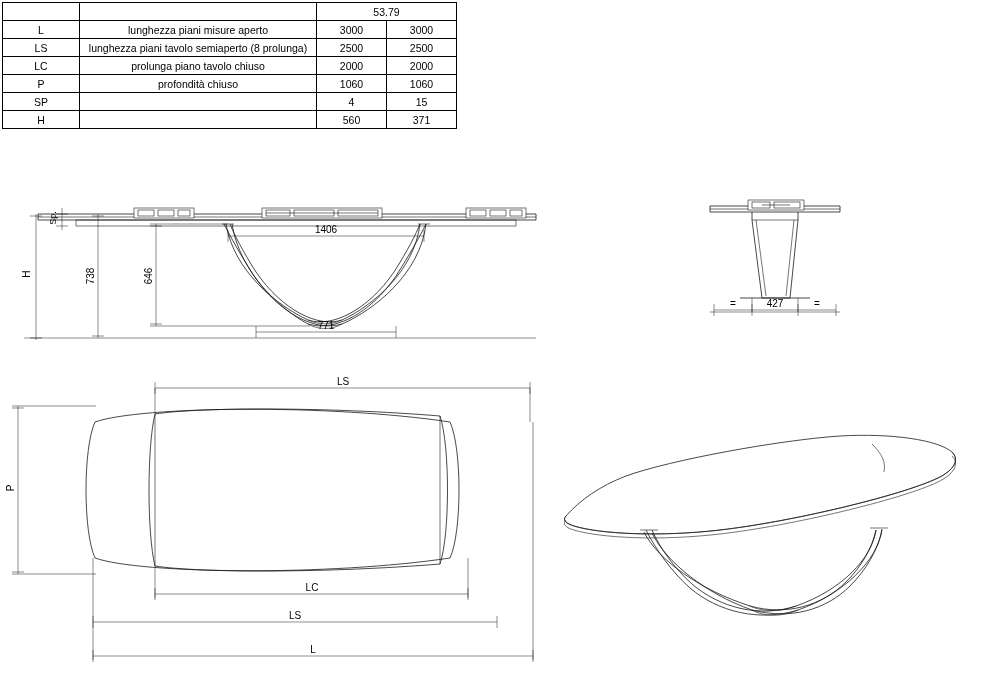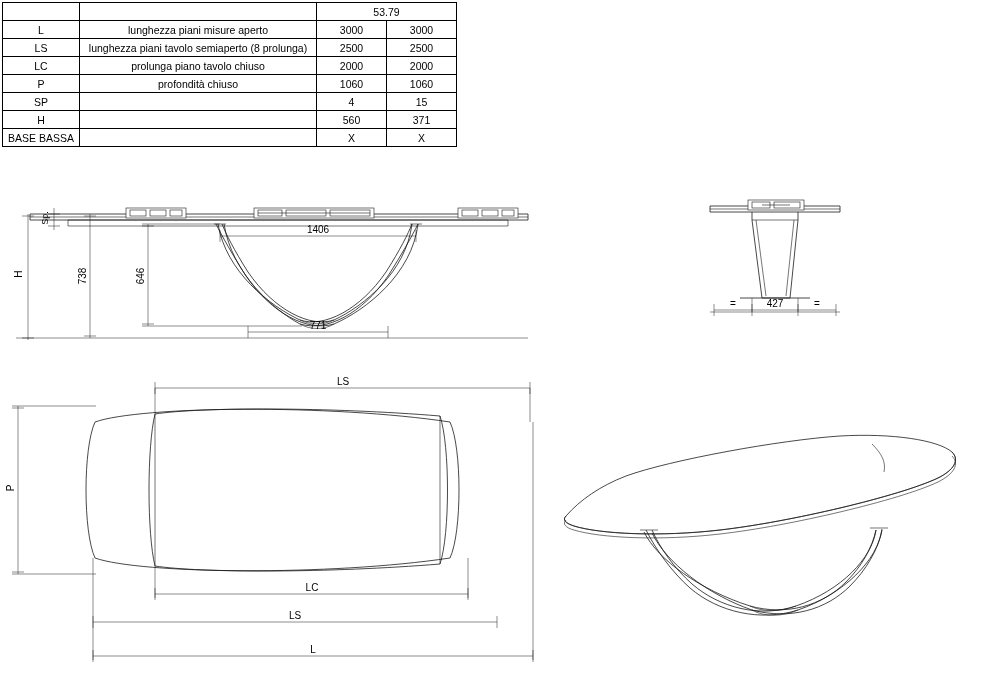--- a/index.html
+++ b/index.html
@@ -86,30 +86,24 @@
         <td class="c-desc"></td>
         <td class="c-val">4</td>
         <td class="c-val">15</td>
       </tr>
       <tr>
         <td class="c-code">H</td>
         <td class="c-desc"></td>
         <td class="c-val">560</td>
         <td class="c-val">371</td>
       </tr>
-      <tr>
-        <td class="c-code">BASE BASSA</td>
-        <td class="c-desc"></td>
-        <td class="c-val">X</td>
-        <td class="c-val">X</td>
-      </tr>
     </tbody>
   </table>
 
-  <div class="dwg" style="left:8px;top:180px;width:560px;height:180px;text-align:center;">
+  <div class="dwg" style="left:16px;top:180px;width:560px;height:180px;text-align:center;">
     <svg width="560" height="180" viewBox="0 0 560 180">
 
       <g>
         <path class="ln" d="M22,34 L520,34 L520,40 L22,40 Z" fill="#ffffff"></path>
         <line class="ln-thin" x1="22" y1="37" x2="520" y2="37"></line>
         <path class="ln-thin" d="M60,40 L500,40 L500,46 L60,46 Z" fill="#fafafa"></path>
       </g>
 
       <g>
         <rect class="ln-thin fillwhite" x="118" y="28" width="60" height="10"></rect>

